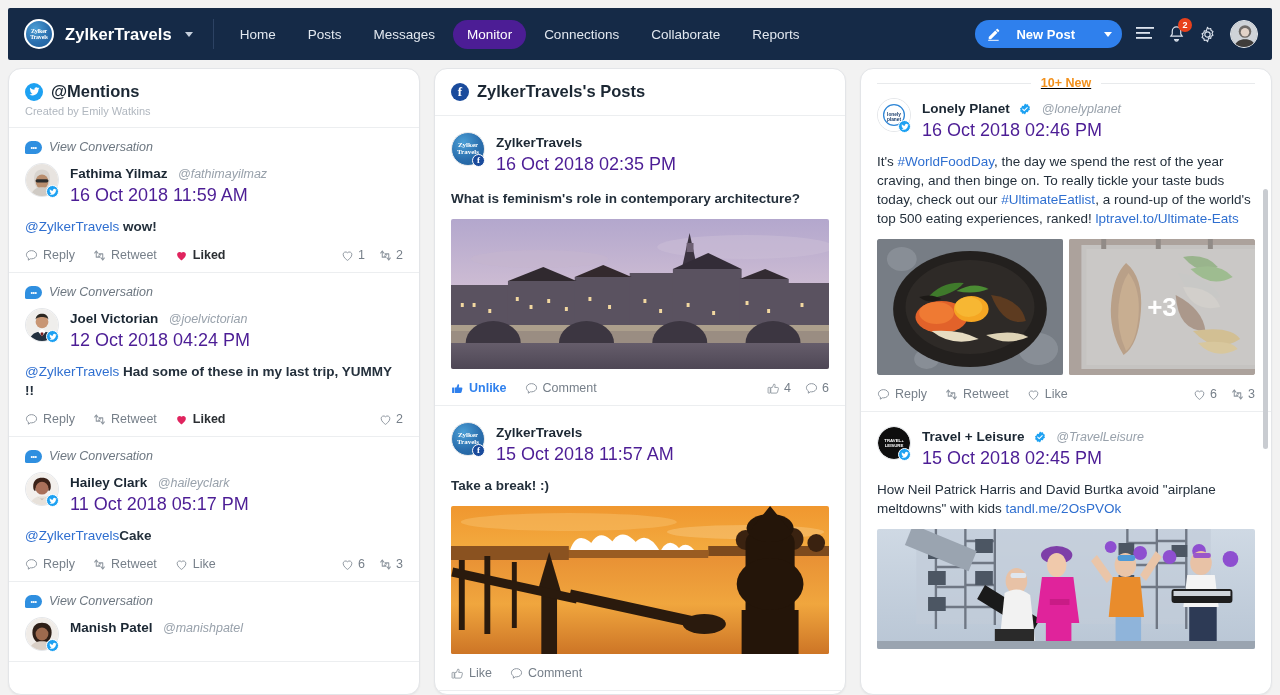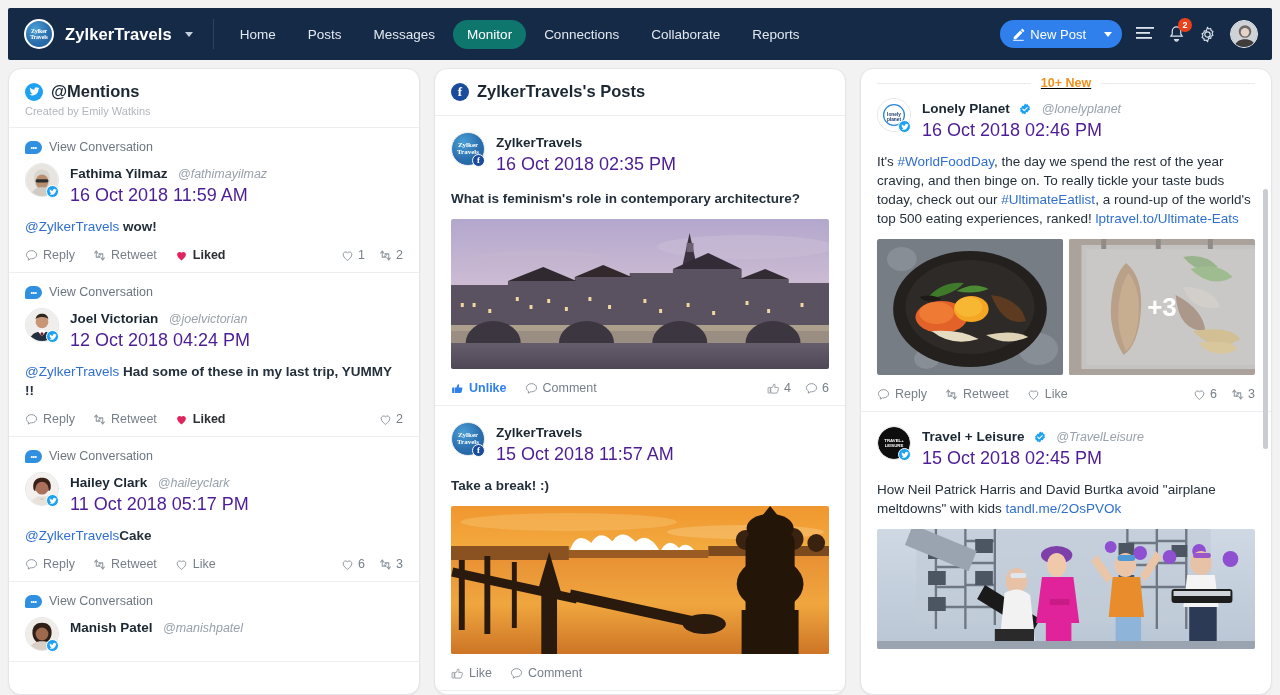--- a/index.html
+++ b/index.html
@@ -41,26 +41,26 @@
   .caret-down {
     width: 0; height: 0; border-left: 4.5px solid transparent; border-right: 4.5px solid transparent;
     border-top: 5.5px solid #c6d0dd; margin-left: 2px;
   }
   .nav-divider { width: 1px; height: 30px; background: #2c4263; margin: 0 12px 0 2px; }
   .nav { display: flex; align-items: center; gap: 4px; }
   .nav-item {
     color: #e2e8f0; font-size: 13.5px; padding: 7px 14px; border-radius: 16px;
     white-space: nowrap; cursor: pointer;
   }
-  .nav-item.active { background: #0f766e; color: #ffffff; }
+  .nav-item.active { background: #4c1d95; color: #ffffff; }
   .top-right { margin-left: auto; display: flex; align-items: center; gap: 14px; }
   .new-post-btn {
     background: #2f80ed; border-radius: 16px; height: 28px;
-    display: flex; align-items: center; gap: 4px; padding: 0 10px 0 12px;
-    color: #fff; font-size: 13px; cursor: pointer;
+    display: flex; align-items: center; gap: 15px; padding: 0 10px 0 12px;
+    color: #fff; font-size: 13px; cursor: pointer; font-weight: bold;
   }
   .new-post-btn .np-caret {
     width: 0; height: 0; border-left: 4px solid transparent; border-right: 4px solid transparent;
     border-top: 5px solid #ffffff; margin-left: 14px;
   }
   .icon-btn { cursor: pointer; position: relative; display: flex; align-items: center; }
   .badge {
     position: absolute; top: -7px; right: -7px; background: #e8411c; color: #fff;
     font-size: 9px; font-weight: bold; min-width: 14px; height: 14px; border-radius: 7px;
     display: flex; align-items: center; justify-content: center; padding: 0 3px;
@@ -88,21 +88,21 @@
   .si-fb { background: #1a4b9c; color: #fff; font-family: "Liberation Serif", serif; font-weight: bold; font-size: 13px; line-height: 1; }
   .tw-bird { width: 11px; height: 11px; fill: #ffffff; }
   
   .post { padding: 12px 16px 10px 16px; border-bottom: 1px solid #eceef0; }
   .view-conv { display: flex; align-items: center; gap: 7px; margin-bottom: 9px; cursor: pointer; }
   .vc-icon { width: 17px; height: 13px; background: #2f8fe0; border-radius: 7px 7px 7px 2px; position: relative; flex: none; }
   .vc-icon:after {
     content: "•••"; position: absolute; color: #fff; font-size: 7px; line-height: 13px;
     left: 0; right: 0; text-align: center; letter-spacing: -0.5px;
   }
-  .vc-label { font-size: 12.5px; color: #6d7781; }
+  .vc-label { font-size: 12.5px; color: #6d7781; font-style: italic; }
   .author-row { display: flex; align-items: flex-start; gap: 11px; }
   .av-wrap { position: relative; flex: none; width: 34px; height: 34px; }
   .av {
     width: 34px; height: 34px; border-radius: 50%; overflow: hidden;
     border: 1px solid #e5e7ea; display: block;
   }
   .av-badge {
     position: absolute; bottom: -1px; left: 21px; width: 13px; height: 13px; border-radius: 50%;
     background: #1da1f2; border: 1.5px solid #fff; display: flex; align-items: center; justify-content: center;
   }

